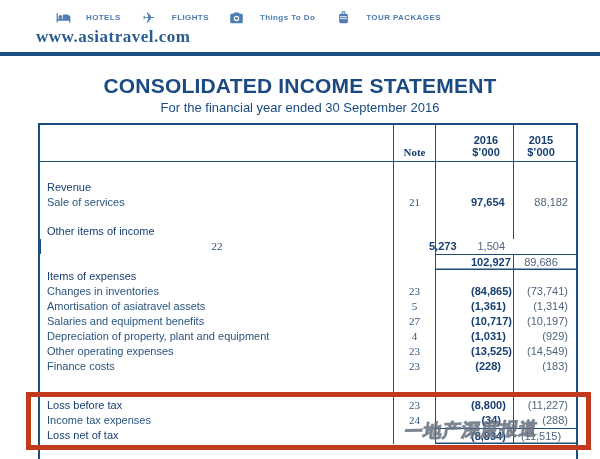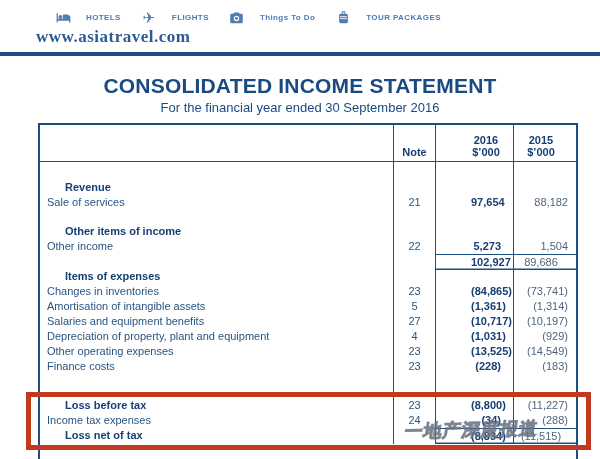--- a/index.html
+++ b/index.html
@@ -41,24 +41,24 @@
   
   .fin-table {
     position: absolute; left: 38px; top: 123px;
     width: 540px; height: 345px;
     border: 2px solid #1d4e80;
     font-size: 11px; background: transparent;
   }
   .frow { display: grid; grid-template-columns: 353px 42px 78px 1fr; height: 15px; line-height: 15px; }
   .cell-note, .cell-y16, .cell-y15 { border-left: 1.5px solid #1d4e80; }
   .cell-name  { padding-left: 7px; white-space: nowrap; overflow: hidden; color: #2a5580; }
-  .cell-note  { text-align: center; color: #2a5580; }
+  .cell-note  { text-align: center; color: #2a5580; font-family: Liberation Serif, serif; }
   .cell-y16   { text-align: right; padding-right: 12px; font-weight: bold; color: #173f73; padding-left: 35px; }
   .cell-y15   { text-align: right; padding-right: 8px; color: #50657c; }
-  .frow .bold-label { font-weight: bold; color: #173f73; margin-left: 18px; }
+  .frow .bold-label { font-weight: normal; color: #173f73; }
   .rule-top    { border-top: 1.4px solid #1d4e80; }
   .rule-bottom { box-shadow: inset 0 -1.4px 0 #1d4e80; text-align: center; }
 
   .thead { height: 37px; line-height: normal; }
   .thead > div {
     display: flex; flex-direction: column; justify-content: flex-end; align-items: center;
     padding-bottom: 3px; font-weight: bold; color: #173f73;
     border-bottom: 1.5px solid #1d4e80;
   }
   .thead .cell-name { border-bottom: 1.5px solid #1d4e80; }
@@ -170,21 +170,20 @@
           <div class="cell-y16"></div>
           <div class="cell-y15"></div>
         </div>
         <div class="frow">
           <div class="cell-name bold-label">Other items of income</div>
           <div class="cell-note"></div>
           <div class="cell-y16"></div>
           <div class="cell-y15"></div>
         </div>
         <div class="frow">
-          <div class="cell-name">Other income</div>
           <div class="cell-note">22</div>
           <div class="cell-y16">5,273</div>
           <div class="cell-y15">1,504</div>
         </div>
         <div class="frow">
           <div class="cell-name"></div>
           <div class="cell-note"></div>
           <div class="cell-y16 rule-top rule-bottom">102,927</div>
           <div class="cell-y15 rule-top rule-bottom">89,686</div>
         </div>
@@ -194,21 +193,21 @@
           <div class="cell-y16"></div>
           <div class="cell-y15"></div>
         </div>
         <div class="frow">
           <div class="cell-name">Changes in inventories</div>
           <div class="cell-note">23</div>
           <div class="cell-y16">(84,865)</div>
           <div class="cell-y15">(73,741)</div>
         </div>
         <div class="frow">
-          <div class="cell-name">Amortisation of intangible assets</div>
+          <div class="cell-name">Amortisation of asiatravel assets</div>
           <div class="cell-note">5</div>
           <div class="cell-y16">(1,361)</div>
           <div class="cell-y15">(1,314)</div>
         </div>
         <div class="frow">
           <div class="cell-name">Salaries and equipment benefits</div>
           <div class="cell-note">27</div>
           <div class="cell-y16">(10,717)</div>
           <div class="cell-y15">(10,197)</div>
         </div>

